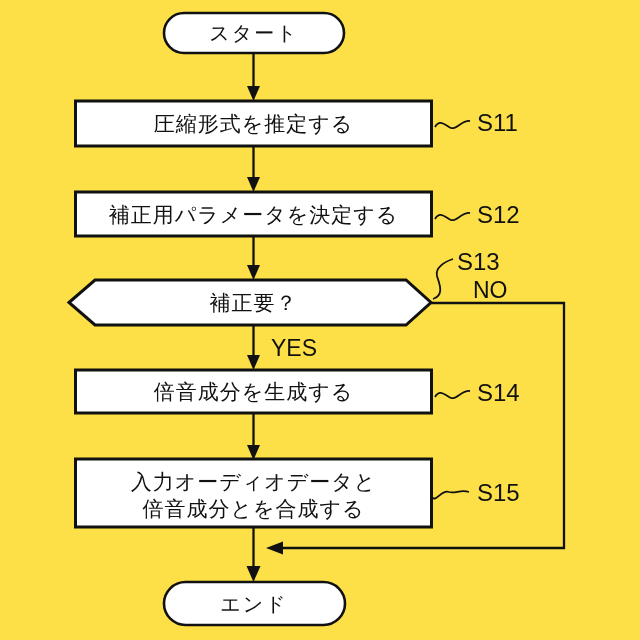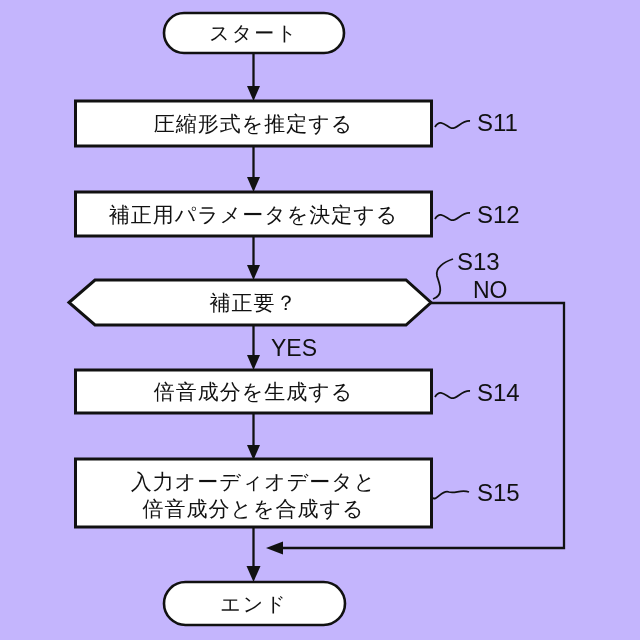--- a/index.html
+++ b/index.html
@@ -4,21 +4,21 @@
 <style>
   html, body {
     margin: 0;
     padding: 0;
     background: #ffffff;
   }
   .stage {
     position: relative;
     width: 640px;
     height: 640px;
-    background: #c4b5fd;
+    background: #fde047;
     font-family: "Liberation Sans", sans-serif;
   }
   svg { display: block; }
   .shape {
     fill: #ffffff;
     stroke: #111111;
     stroke-width: 3;
   }
   .terminal {
     fill: #ffffff;

